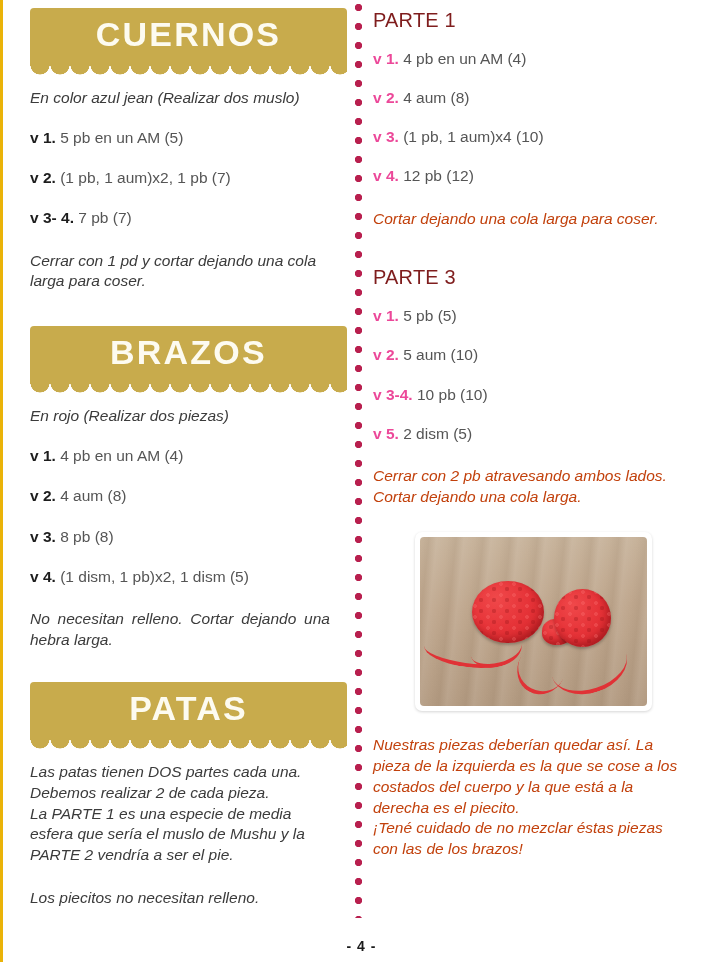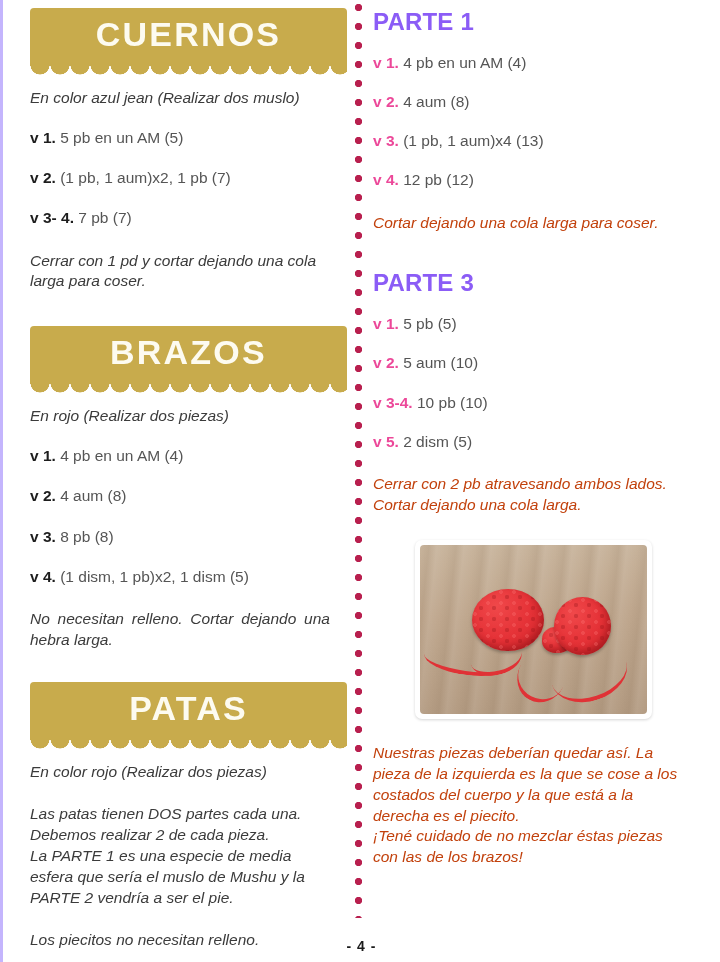--- a/index.html
+++ b/index.html
@@ -10,21 +10,21 @@
     background: #ffffff;
     font-family: "Liberation Sans", sans-serif;
     overflow: hidden;
   }
 
   #page {
     position: relative;
     width: 720px;
     height: 962px;
     background: #ffffff;
-    border-left: 3px solid #c4b5fd;
+    border-left: 3px solid #eab308;
   }
 
   
   .col-left {
     position: absolute;
     left: 0;
     top: 0;
     width: 345px;
     height: 962px;
     padding: 8px 18px 0 27px;
@@ -104,23 +104,23 @@
     font-style: italic;
     font-size: 15.5px;
     color: #3b3b3b;
     line-height: 1.34;
     margin: 22px 0 0 0;
   }
   .note.justify { text-align: justify; }
 
   
   .part-title {
-    font-size: 24px;
-    font-weight: bold;
-    color: #8b5cf6;
+    font-size: 20px;
+    font-weight: normal;
+    color: #7f1d1d;
     letter-spacing: 0.2px;
     line-height: 1;
     margin: 6px 0 0 0;
   }
 
   .r-row {
     font-size: 15.5px;
     color: #555555;
     margin: 19px 0 0 0;
     line-height: 1.3;
@@ -229,36 +229,35 @@
     <p class="row"><b><span>v</span> <span>1.</span></b> <span>4 pb en un AM (4)</span></p>
     <p class="row"><b><span>v</span> <span>2.</span></b> <span>4 aum (8)</span></p>
     <p class="row"><b><span>v</span> <span>3.</span></b> <span>8 pb (8)</span></p>
     <p class="row"><b><span>v</span> <span>4.</span></b> <span>(1 dism, 1 pb)x2, 1 dism (5)</span></p>
     <p class="note justify">No necesitan relleno. Cortar dejando una hebra larga.</p>
 
     <div class="banner" style="margin-top:32px;">
       <div class="banner-title">PATAS</div>
       <div class="scallop"></div>
     </div>
-    <p class="subtitle">En color rojo (Realizar dos piezas)</p>
     <p class="note" style="white-space:pre-line;">Las patas tienen DOS partes cada una.
 Debemos realizar 2 de cada pieza.
 La PARTE 1 es una especie de media
 esfera que sería el muslo de Mushu y la
 PARTE 2 vendría a ser el pie.</p>
     <p class="note">Los piecitos no necesitan relleno.</p>
 
   </div>
 
   <div class="col-right">
 
     <h2 class="part-title">PARTE 1</h2>
     <p class="r-row"><b><span>v</span> <span>1.</span></b> <span>4 pb en un AM (4)</span></p>
     <p class="r-row"><b><span>v</span> <span>2.</span></b> <span>4 aum (8)</span></p>
-    <p class="r-row"><b><span>v</span> <span>3.</span></b> <span>(1 pb, 1 aum)x4 (13)</span></p>
+    <p class="r-row"><b><span>v</span> <span>3.</span></b> <span>(1 pb, 1 aum)x4 (10)</span></p>
     <p class="r-row"><b><span>v</span> <span>4.</span></b> <span>12 pb (12)</span></p>
     <p class="r-note" style="width:292px;">Cortar dejando una cola larga para coser.</p>
 
     <h2 class="part-title" style="margin-top:38px;">PARTE 3</h2>
     <p class="r-row"><b><span>v</span> <span>1.</span></b> <span>5 pb (5)</span></p>
     <p class="r-row"><b><span>v</span> <span>2.</span></b> <span>5 aum (10)</span></p>
     <p class="r-row"><b><span>v</span> <span>3-4.</span></b> <span>10 pb (10)</span></p>
     <p class="r-row"><b><span>v</span> <span>5.</span></b> <span>2 dism (5)</span></p>
     <p class="r-note" style="width:300px;">Cerrar con 2 pb atravesando ambos lados. Cortar dejando una cola larga.</p>
 

